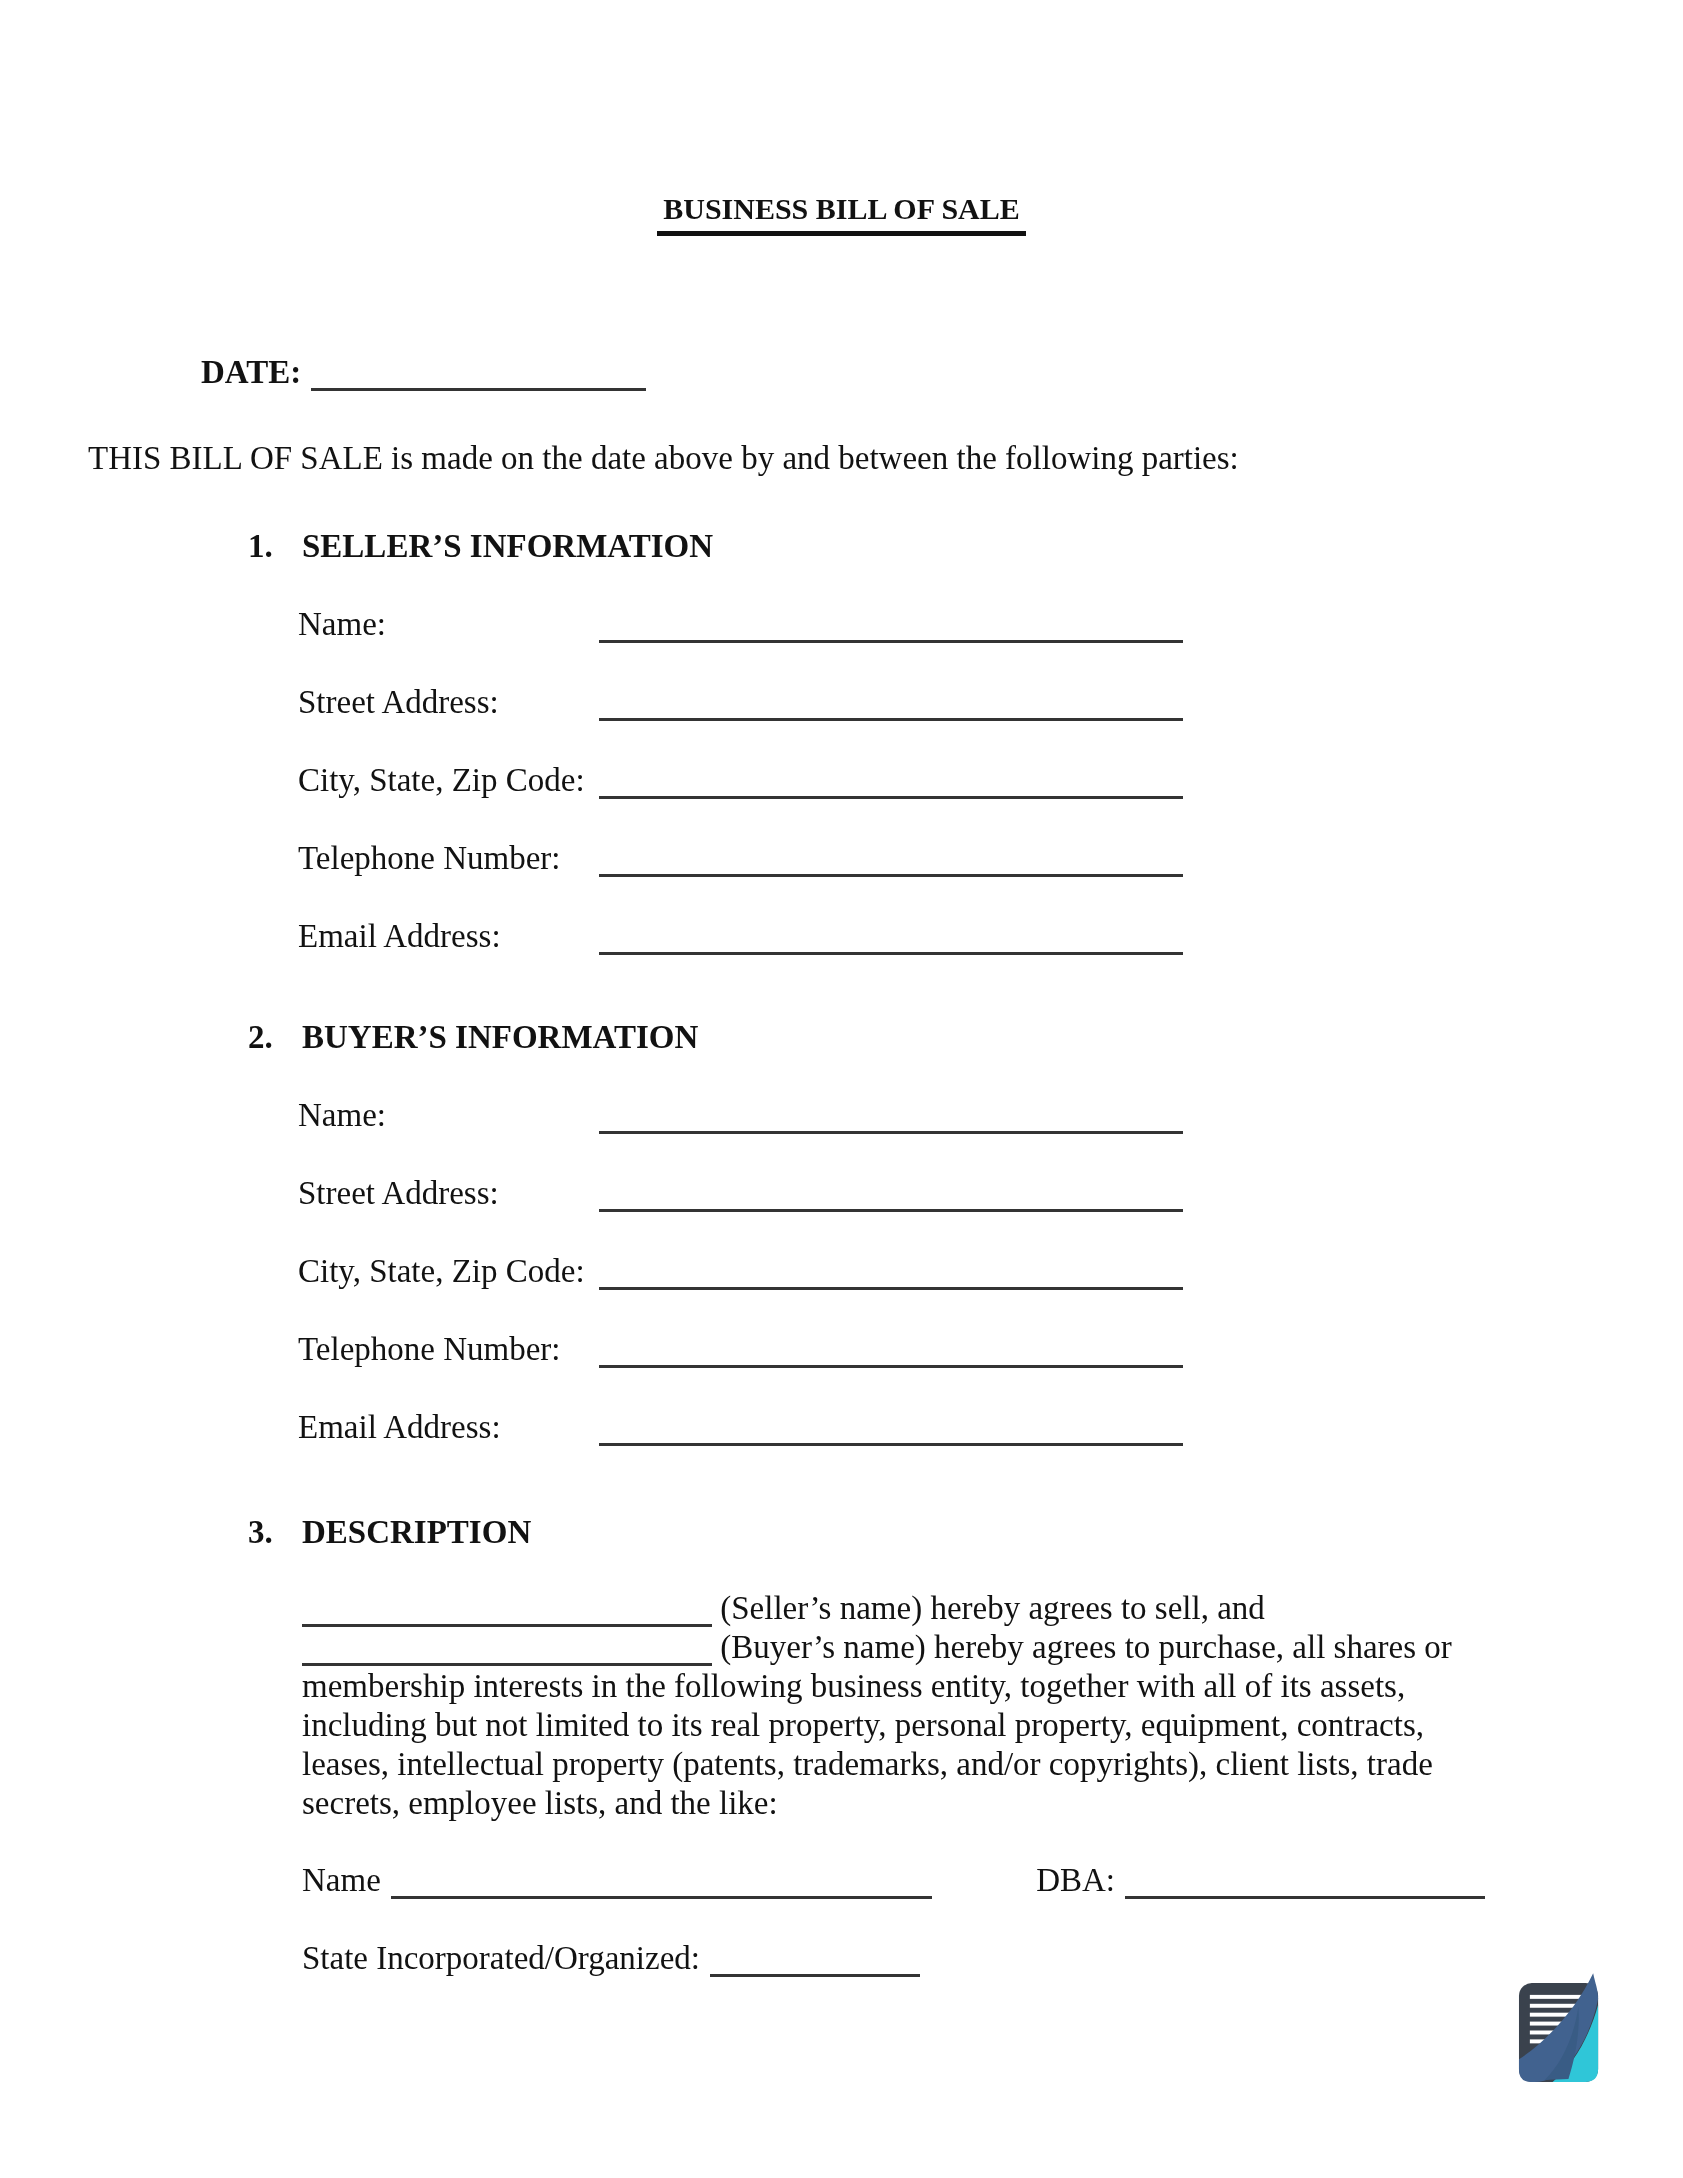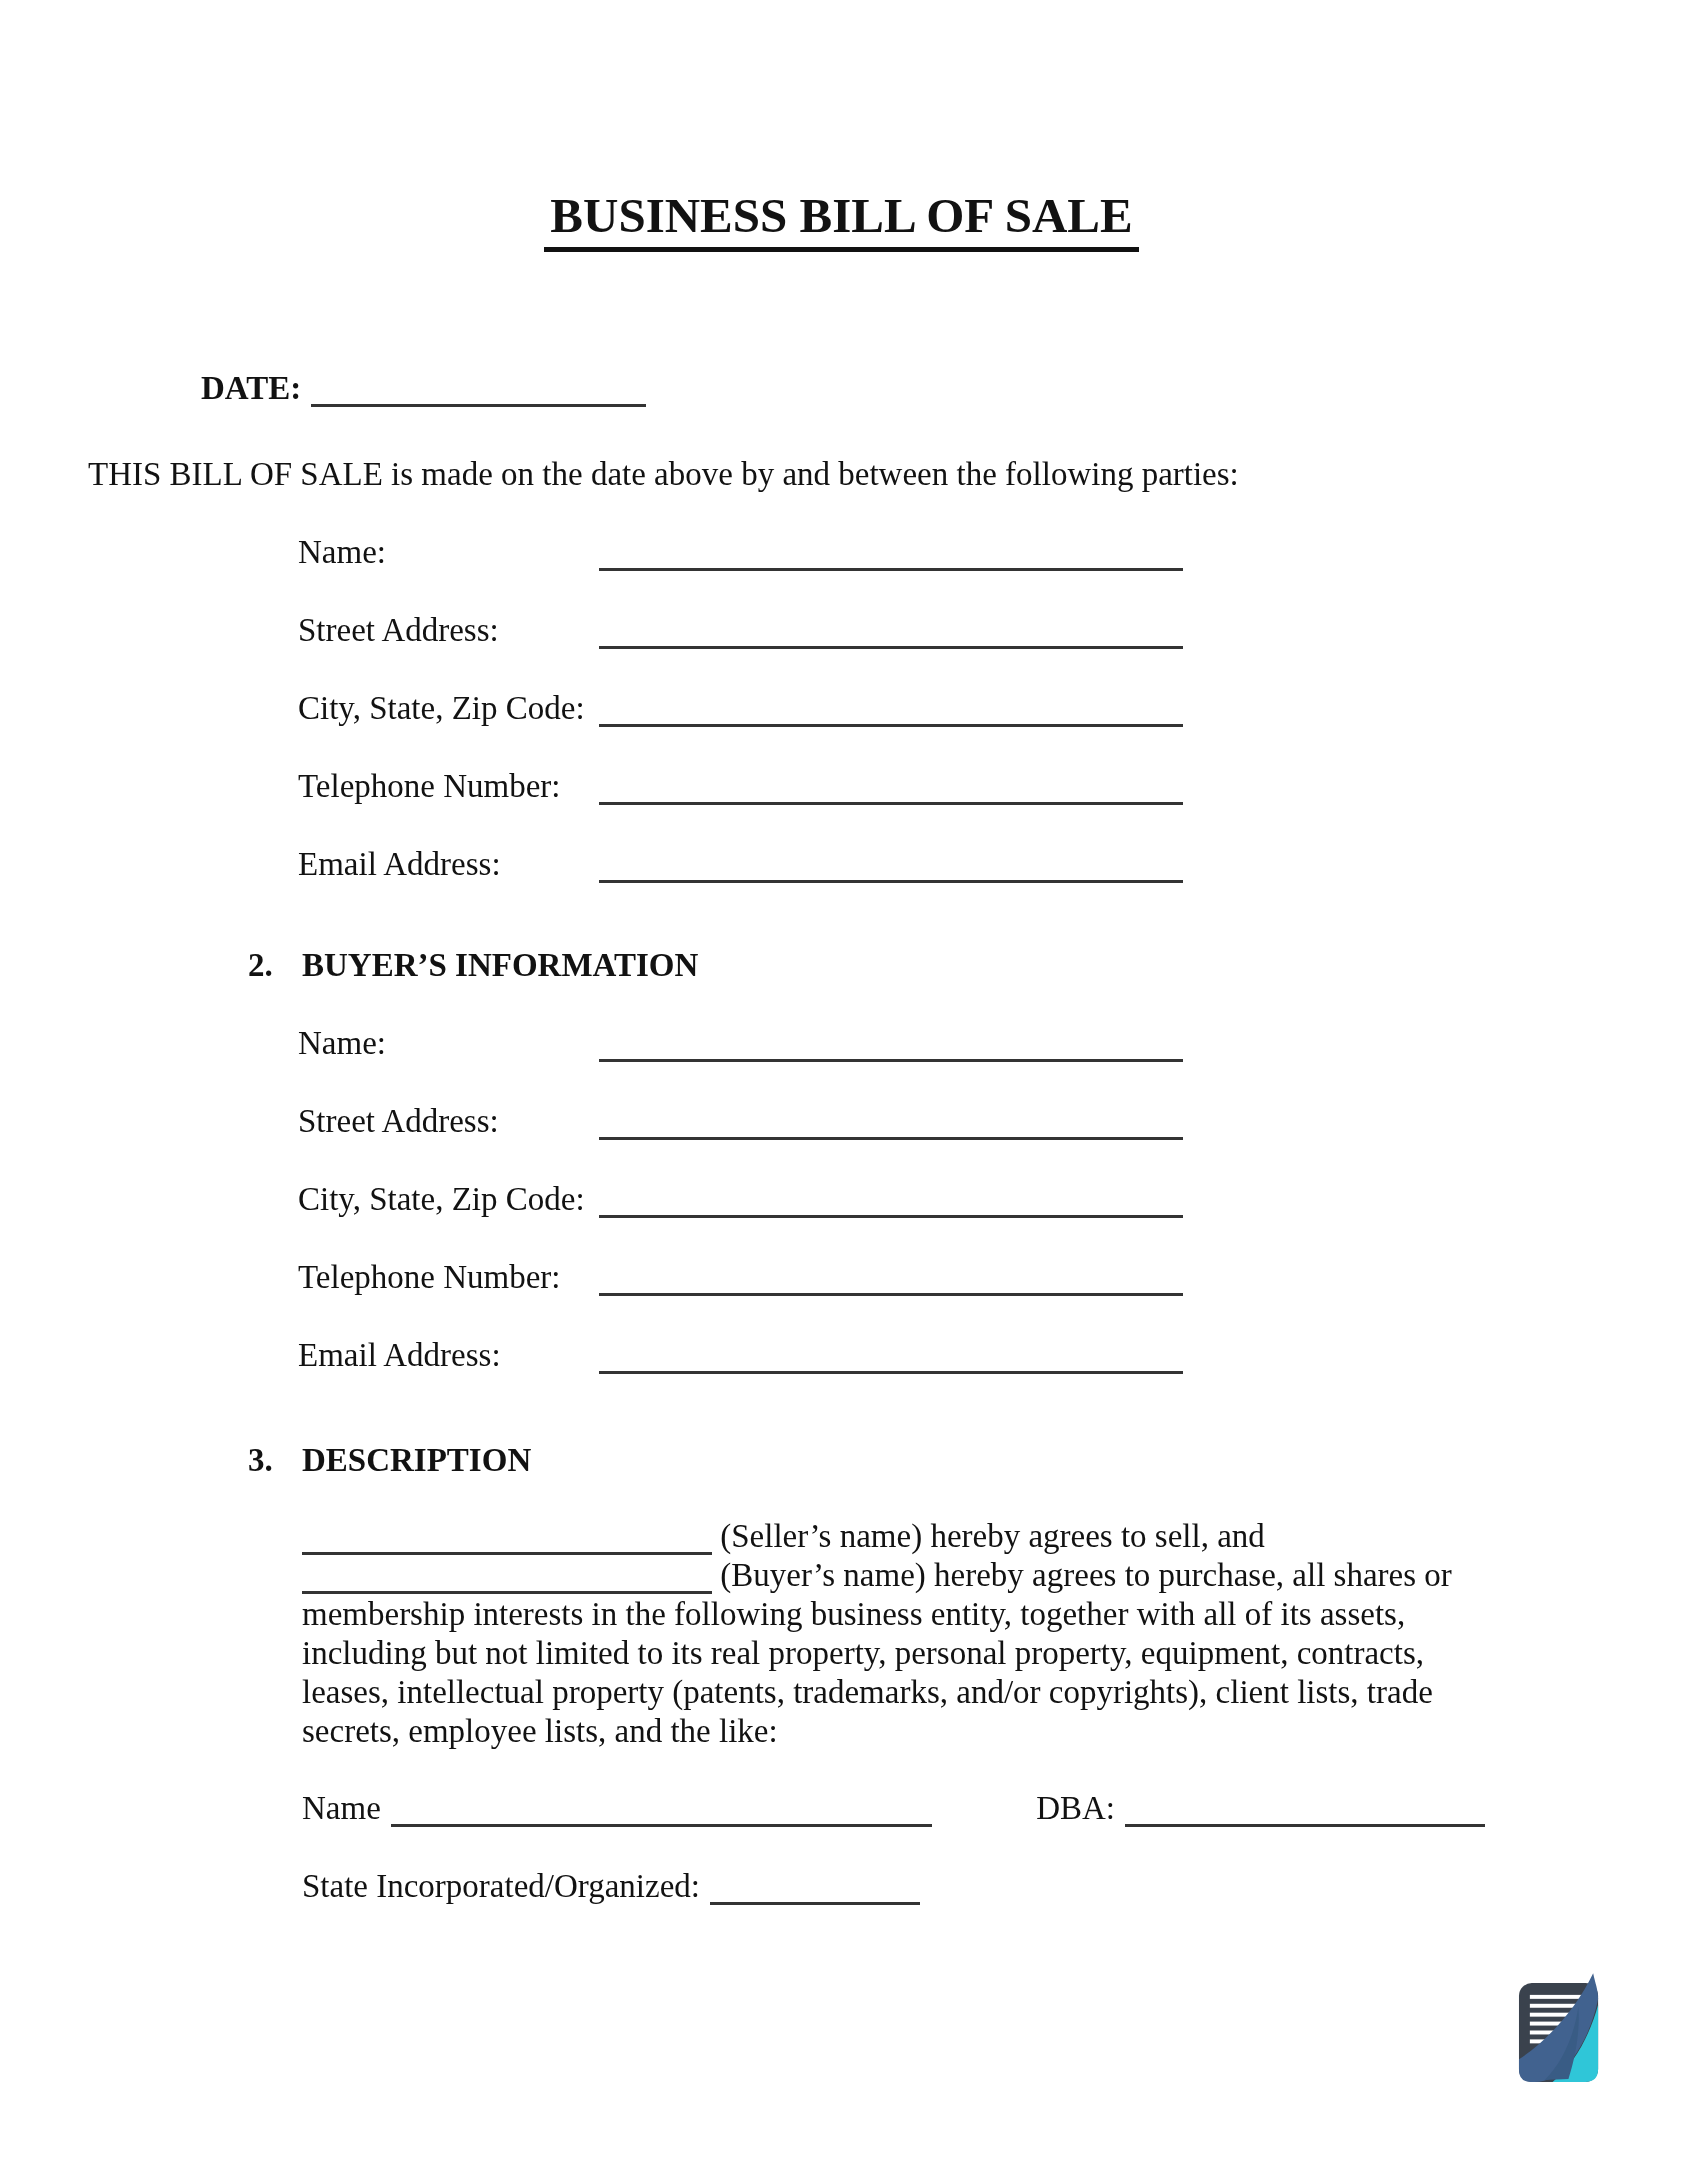--- a/index.html
+++ b/index.html
@@ -9,21 +9,21 @@
     height: 2178px;
     background: #ffffff;
     font-family: "Liberation Serif", "DejaVu Serif", serif;
     font-size: 33px;
     color: #121212;
     overflow: hidden;
   }
   .title-wrap { text-align: center; padding-top: 190px; }
   .doc-title {
     display: inline-block;
-    font-size: 49px;
+    font-size: 30px;
     font-weight: bold;
     letter-spacing: 0px;
     border-bottom: 5px solid #111111;
     padding: 0 6px 6px 6px;
     line-height: 1.05;
   }
   .date-row { margin: 115px 0 16px 201px; line-height: 42px; }
   .date-label { font-weight: bold; }
   .blank {
     display: inline-block;
@@ -80,20 +80,23 @@
     <span class="doc-title">BUSINESS BILL OF SALE</span>
   </div>
 
   <div class="date-row">
     <span class="date-label">DATE:</span><span class="blank date-blank"></span>
   </div>
 
   <p class="intro">THIS BILL OF SALE is made on the date above by and between the following parties:</p>
 
   <div class="section sec1">
+    <div class="section-header">
+      <span class="section-number">1.</span><span>SELLER’S INFORMATION</span>
+    </div>
     <div class="fields">
       <div class="field-row">
         <span class="field-label">Name:</span><span class="blank field-blank"></span>
       </div>
       <div class="field-row">
         <span class="field-label">Street Address:</span><span class="blank field-blank"></span>
       </div>
       <div class="field-row">
         <span class="field-label">City, State, Zip Code:</span><span class="blank field-blank"></span>
       </div>

